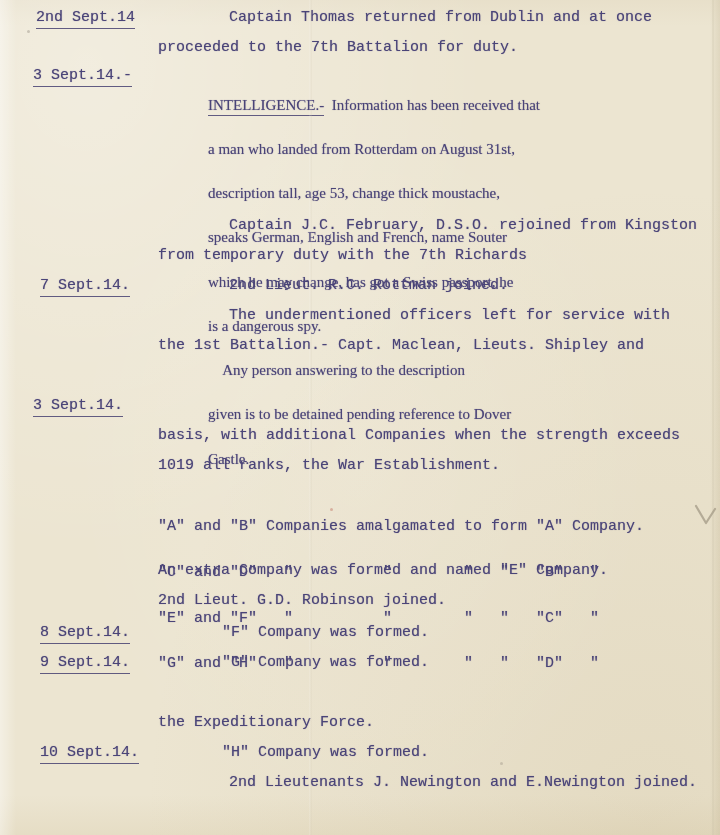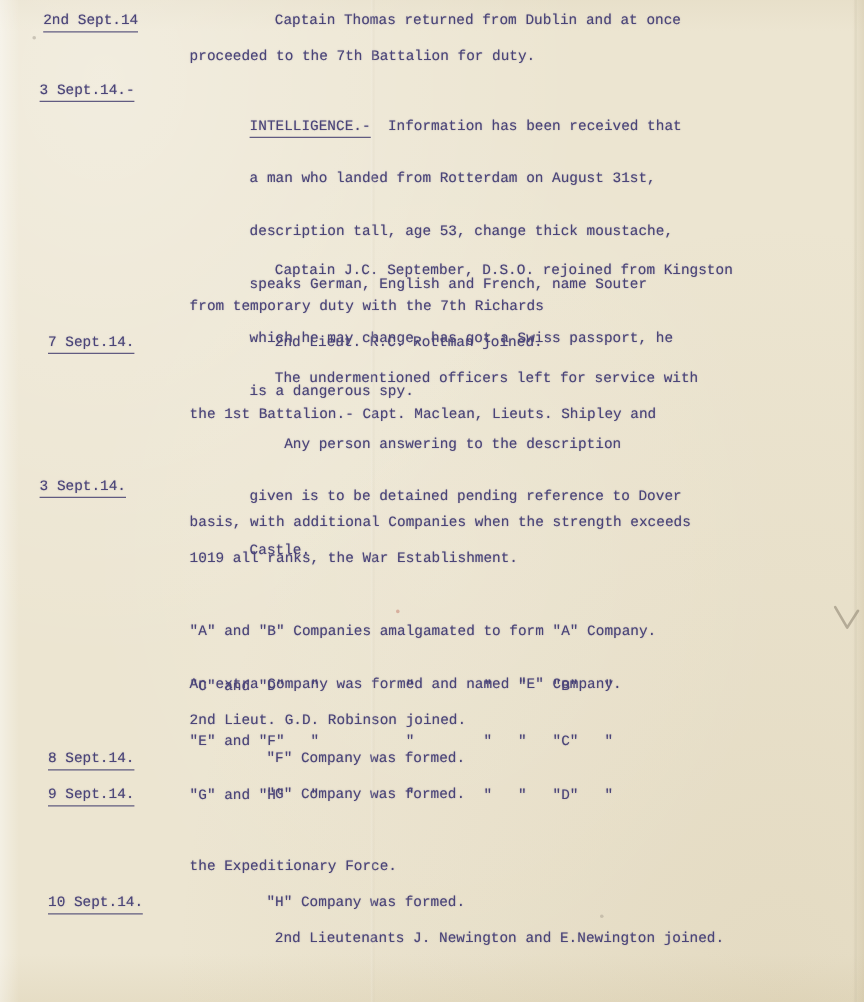--- a/index.html
+++ b/index.html
@@ -9,41 +9,41 @@
     background-color:#ece5d1;
     background-image:
       radial-gradient(ellipse at 12% 8%, rgba(255,255,255,0.30), transparent 45%),
       radial-gradient(ellipse at 50% 55%, rgba(255,255,255,0.10), transparent 60%),
       radial-gradient(ellipse at 90% 100%, rgba(190,170,125,0.18), transparent 55%),
       linear-gradient(90deg, rgba(255,255,255,0.40) 0px, rgba(255,255,255,0.0) 16px),
       linear-gradient(270deg, rgba(200,188,158,0.35) 0px, rgba(200,188,158,0.0) 10px),
       linear-gradient(180deg, rgba(228,219,196,0.55) 0px, rgba(228,219,196,0.0) 26px),
       linear-gradient(0deg, rgba(222,211,182,0.45) 0px, rgba(222,211,182,0.0) 40px);
     font-family:"Liberation Mono","DejaVu Sans Mono",monospace;
-    font-size:12px;
+    font-size:15px;
     color:#4a4478;
     overflow:hidden;
   }
   .ln{
     position:absolute;
     white-space:pre;
     line-height:15px;
     text-shadow:0 0 1px rgba(74,68,120,0.55);
   }
   .date-entry .u, .intel .u{
     border-bottom:1.6px solid rgba(72,66,114,0.85);
     padding-bottom:2px;
   }
   .intel{
     position:absolute;
     white-space:pre;
     line-height:14.75px;
     text-shadow:0 0 1px rgba(74,68,120,0.55);
   }
-  .intel div{white-space:pre;}
+  .intel div{white-space:pre;font-family:Liberation Serif, serif;}
   .tbl{
     position:absolute;
     margin:0;
     font:inherit;
     white-space:pre;
     line-height:15.2px;
     text-shadow:0 0 1px rgba(74,68,120,0.55);
   }
   .crease-v{
     position:absolute;top:0;height:835px;width:3px;
@@ -73,21 +73,21 @@
     <div>a man who landed from Rotterdam on August 31st,</div>
     <div>description tall, age 53, change thick moustache,</div>
     <div>speaks German, English and French, name Souter</div>
     <div>which he may change, has got a Swiss passport, he</div>
     <div>is a dangerous spy.</div>
     <div>    Any person answering to the description</div>
     <div>given is to be detained pending reference to Dover</div>
     <div>Castle.</div>
   </div>
 
-  <div class="ln" style="left:229px;top:218px">Captain J.C. September, D.S.O. rejoined from Kingston</div>
+  <div class="ln" style="left:229px;top:218px">Captain J.C. February, D.S.O. rejoined from Kingston</div>
   <div class="ln" style="left:158px;top:248px">from temporary duty with the 7th Richards</div>
 
   <div class="ln date-entry" style="left:40px;top:278px"><span class="u">7 Sept.14.</span></div>
   <div class="ln" style="left:229px;top:278px">2nd Lieut. R.C. Rottman joined.</div>
 
   <div class="ln" style="left:229px;top:308px">The undermentioned officers left for service with</div>
   <div class="ln" style="left:158px;top:338px">the 1st Battalion.- Capt. Maclean, Lieuts. Shipley and</div>
 
   <div class="ln date-entry" style="left:33px;top:398px"><span class="u">3 Sept.14.</span></div>
   <div class="ln" style="left:158px;top:428px">basis, with additional Companies when the strength exceeds</div>

